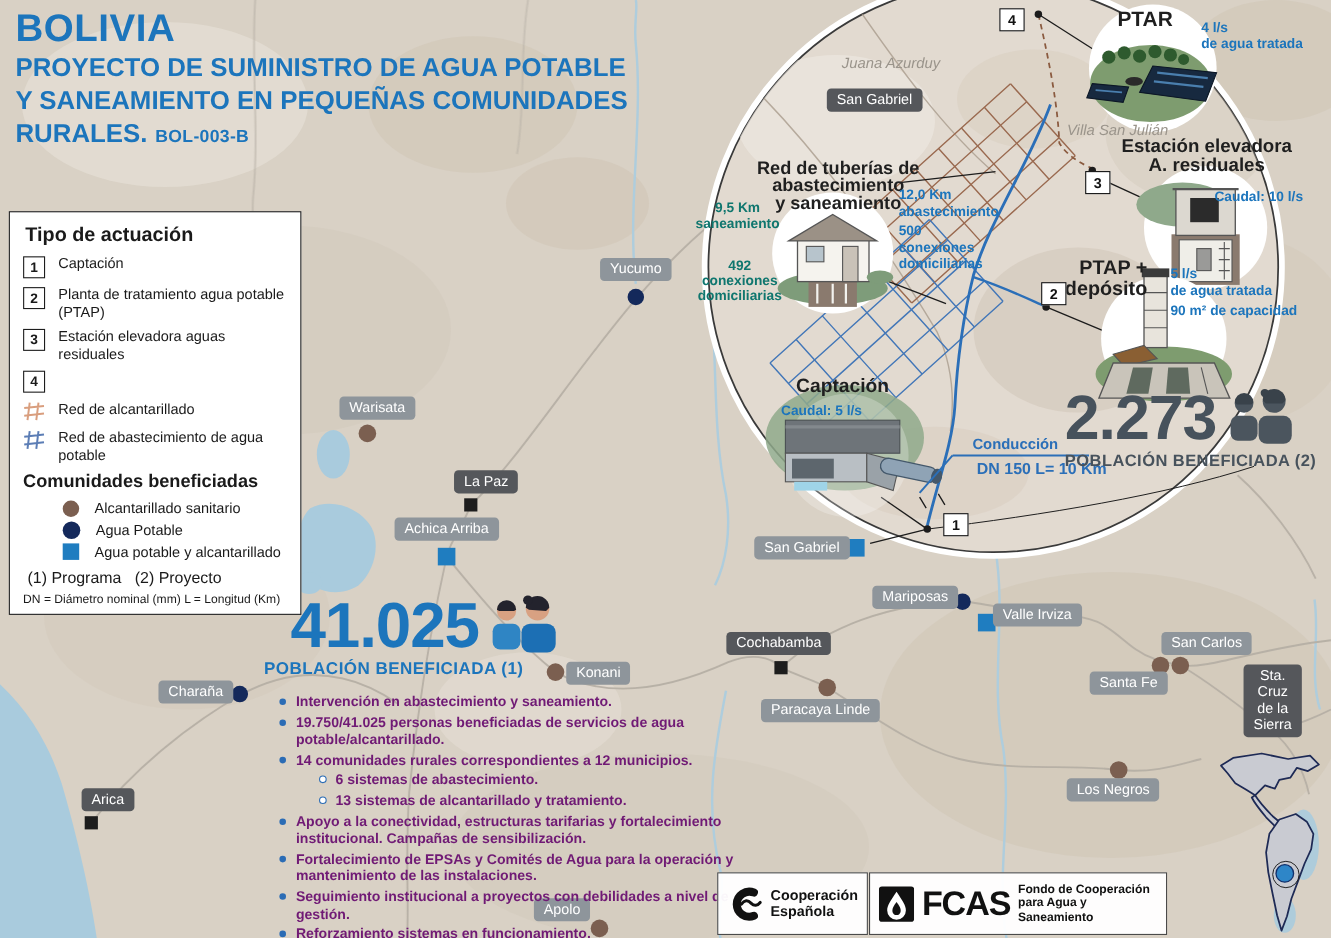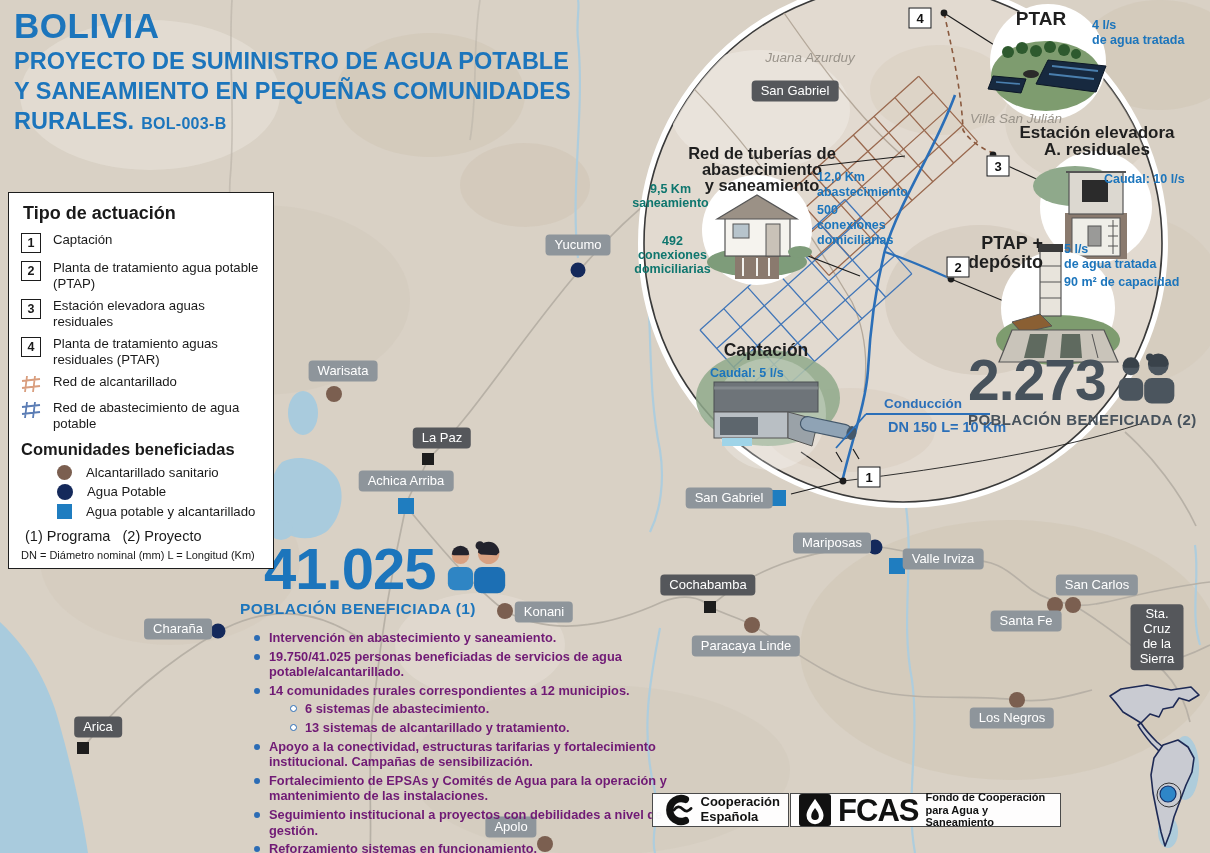--- a/index.html
+++ b/index.html
@@ -72,21 +72,21 @@
   .bullets ul{list-style:none;margin:0;padding:0;}
   .bullets li{position:relative;padding-left:17px;font-size:12.8px;font-weight:600;color:#701a75;
               line-height:1.22;margin-bottom:3px;}
   .bullets li::before{content:"";position:absolute;left:2px;top:5px;width:6px;height:6px;border-radius:50%;
               background:#2B6CB5;}
   .bullets ul.subs{margin:1px 0 3px 36px;}
   .bullets ul.subs li::before{background:#fff;border:1.6px solid #2B6CB5;width:5px;height:5px;top:4px;}
 
   
   .footer{position:absolute;left:652px;top:793px;display:flex;z-index:9;}
-  .fbox{background:rgba(255,255,255,.96);border:1.5px solid #4a4a4a;height:34px;display:flex;
+  .fbox{background:rgba(255,255,255,.96);border:1.5px solid #4a4a4a;height:57px;display:flex;
         align-items:center;box-sizing:border-box;}
   .fbox.coop{width:137px;padding:0 8px;gap:7px;}
   .fbox.fcas{width:271px;margin-left:1px;padding:0 8px;gap:7px;}
   .coop-txt span{display:block;font-size:13px;font-weight:700;color:#111;line-height:1.12;}
   .fcas-word{font-size:31px;font-weight:800;color:#111;letter-spacing:-1px;line-height:1;}
   .fcas-desc span{display:block;font-size:11px;font-weight:700;color:#111;line-height:1.15;}
 </style>
 </head>
 <body>
 
@@ -304,21 +304,20 @@
     <div class="leg-row">
       <div class="leg-numbox">2</div>
       <div class="leg-text">Planta de tratamiento agua potable (PTAP)</div>
     </div>
     <div class="leg-row">
       <div class="leg-numbox">3</div>
       <div class="leg-text">Estación elevadora aguas residuales</div>
     </div>
     <div class="leg-row">
       <div class="leg-numbox">4</div>
-      <div class="leg-text">Planta de tratamiento aguas residuales (PTAR)</div>
     </div>
     <div class="leg-row">
       <svg class="leg-hash" viewBox="0 0 20 18">
         <g stroke="#D99E7E" stroke-width="1.8" fill="none">
           <path d="M6,1 L4,17 M14,1 L12,17 M1,6 L19,4 M1,13 L19,11"></path>
         </g>
       </svg>
       <div class="leg-text">Red de alcantarillado</div>
     </div>
     <div class="leg-row">

